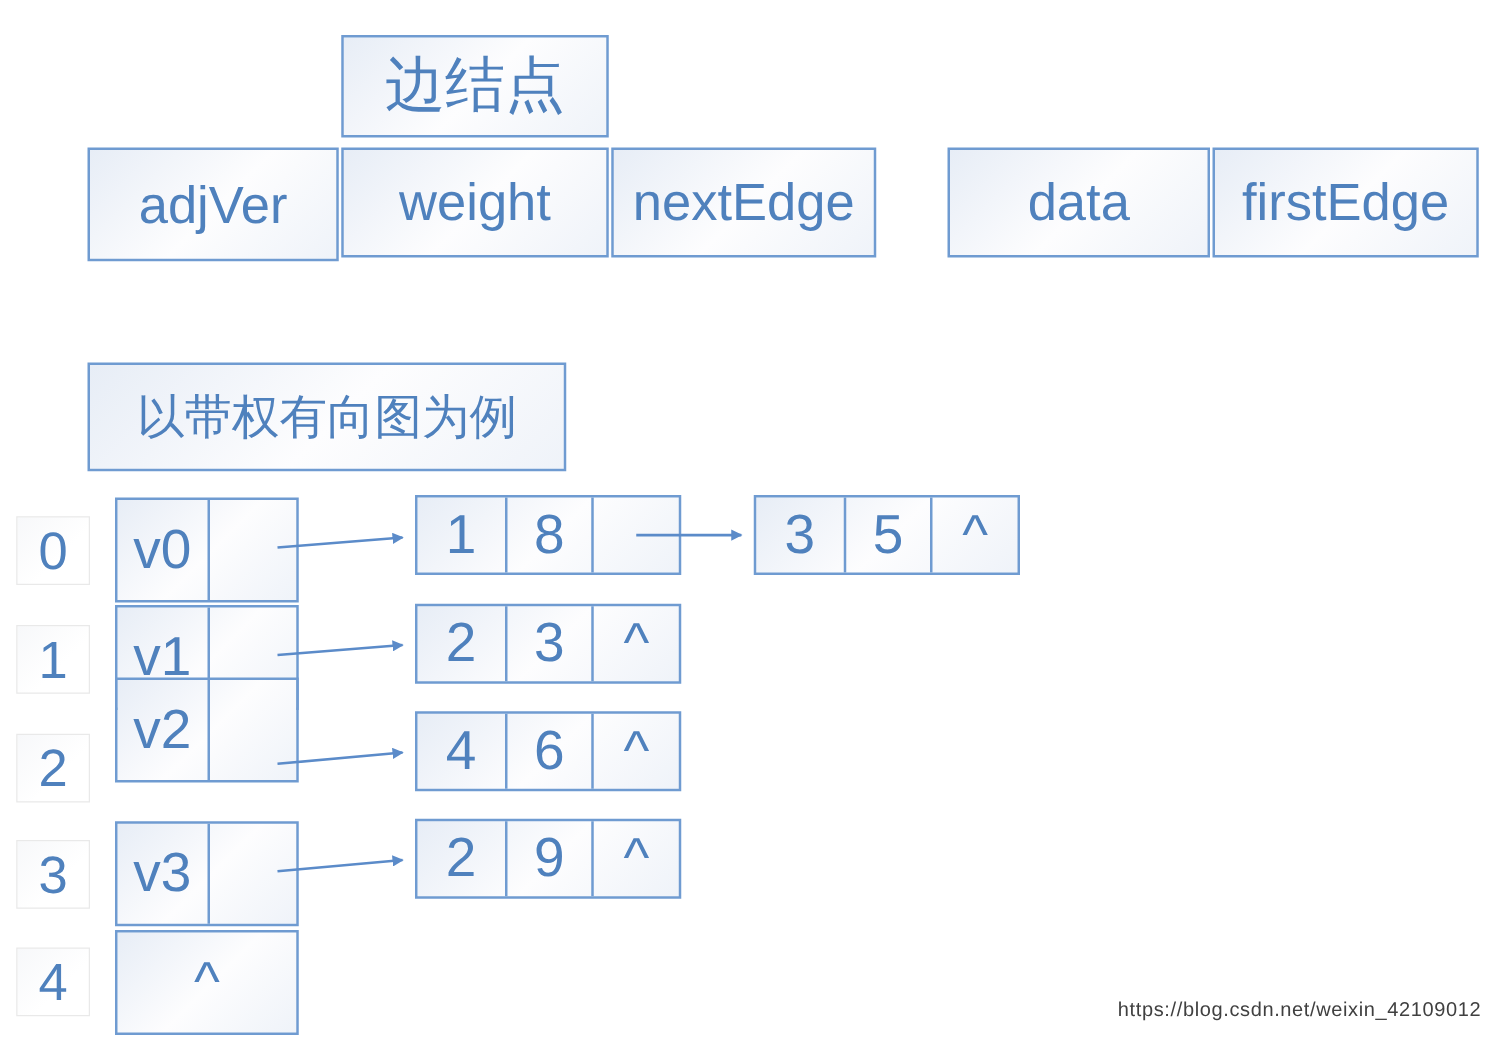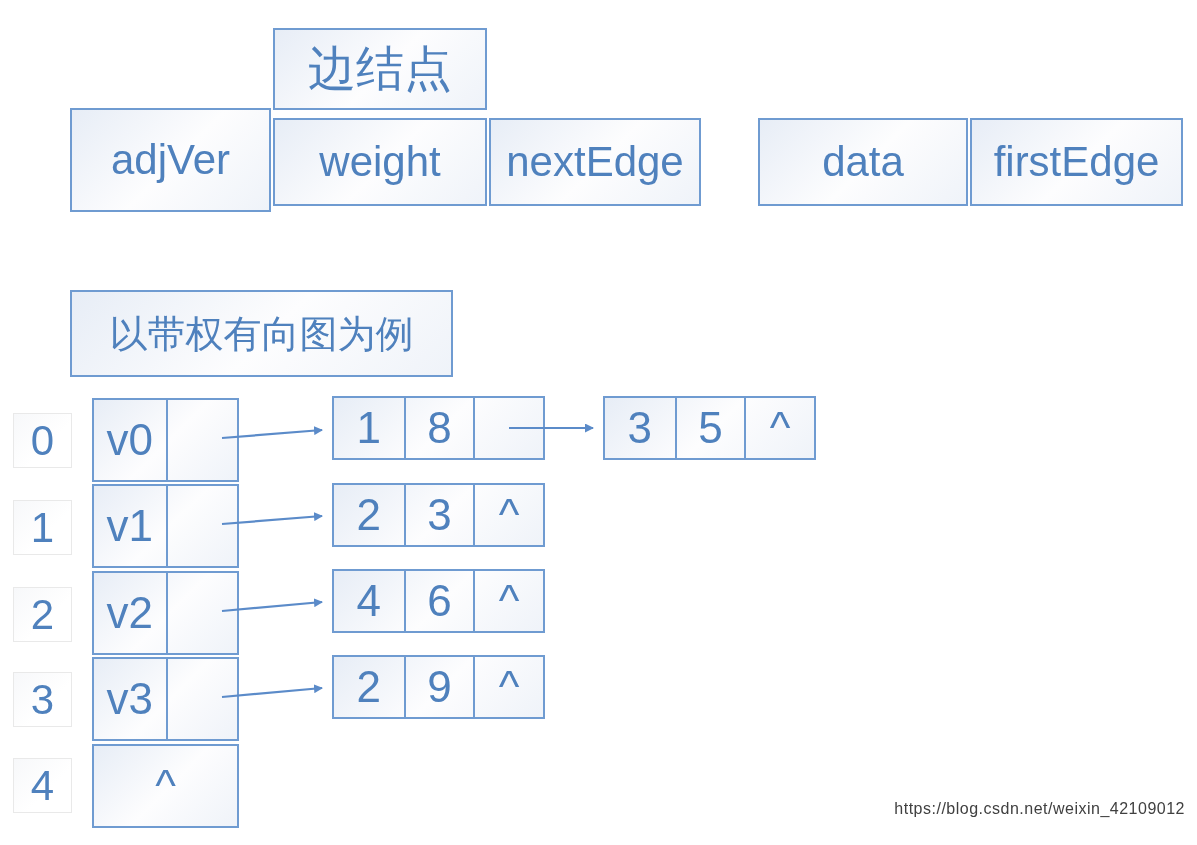--- a/index.html
+++ b/index.html
@@ -38,21 +38,21 @@
     position:absolute;right:12px;top:800px;
     color:#404040;font-size:16px;letter-spacing:.5px;
   }
 </style>
 </head>
 <body>
 
 <div class="stage">
 
   <div class="bluebox title-cn" style="left:273px;top:28px;width:214px;height:82px">边结点</div>
-  <div class="bluebox field" style="left:70px;top:108px;width:201px;height:104px">adjVer</div>
+  <div class="bluebox field" style="left:70px;top:118px;width:201px;height:91px">adjVer</div>
   <div class="bluebox field" style="left:273px;top:118px;width:214px;height:88px">weight</div>
   <div class="bluebox field" style="left:489px;top:118px;width:212px;height:88px">nextEdge</div>
 
   <div class="bluebox field" style="left:758px;top:118px;width:210px;height:88px">data</div>
   <div class="bluebox field" style="left:970px;top:118px;width:213px;height:88px">firstEdge</div>
 
   <div class="bluebox example" style="left:70px;top:290px;width:383px;height:87px">以带权有向图为例</div>
 
   <div class="indexbox" style="top:413px">0</div>
   <div class="indexbox" style="top:500px">1</div>
@@ -61,21 +61,21 @@
   <div class="indexbox" style="top:758px">4</div>
 
   <div class="bluebox vrow" style="top:398px">
     <div class="cell">v0</div>
     <div class="cell"></div>
   </div>
   <div class="bluebox vrow" style="top:484px">
     <div class="cell">v1</div>
     <div class="cell"></div>
   </div>
-  <div class="bluebox vrow" style="top:571px">
+  <div class="bluebox vrow" style="top:542px">
     <div class="cell">v2</div>
     <div class="cell"></div>
   </div>
   <div class="bluebox vrow" style="top:657px">
     <div class="cell">v3</div>
     <div class="cell"></div>
   </div>
   <div class="bluebox vrow" style="top:744px">
     <div class="cell">^</div>
   </div>

